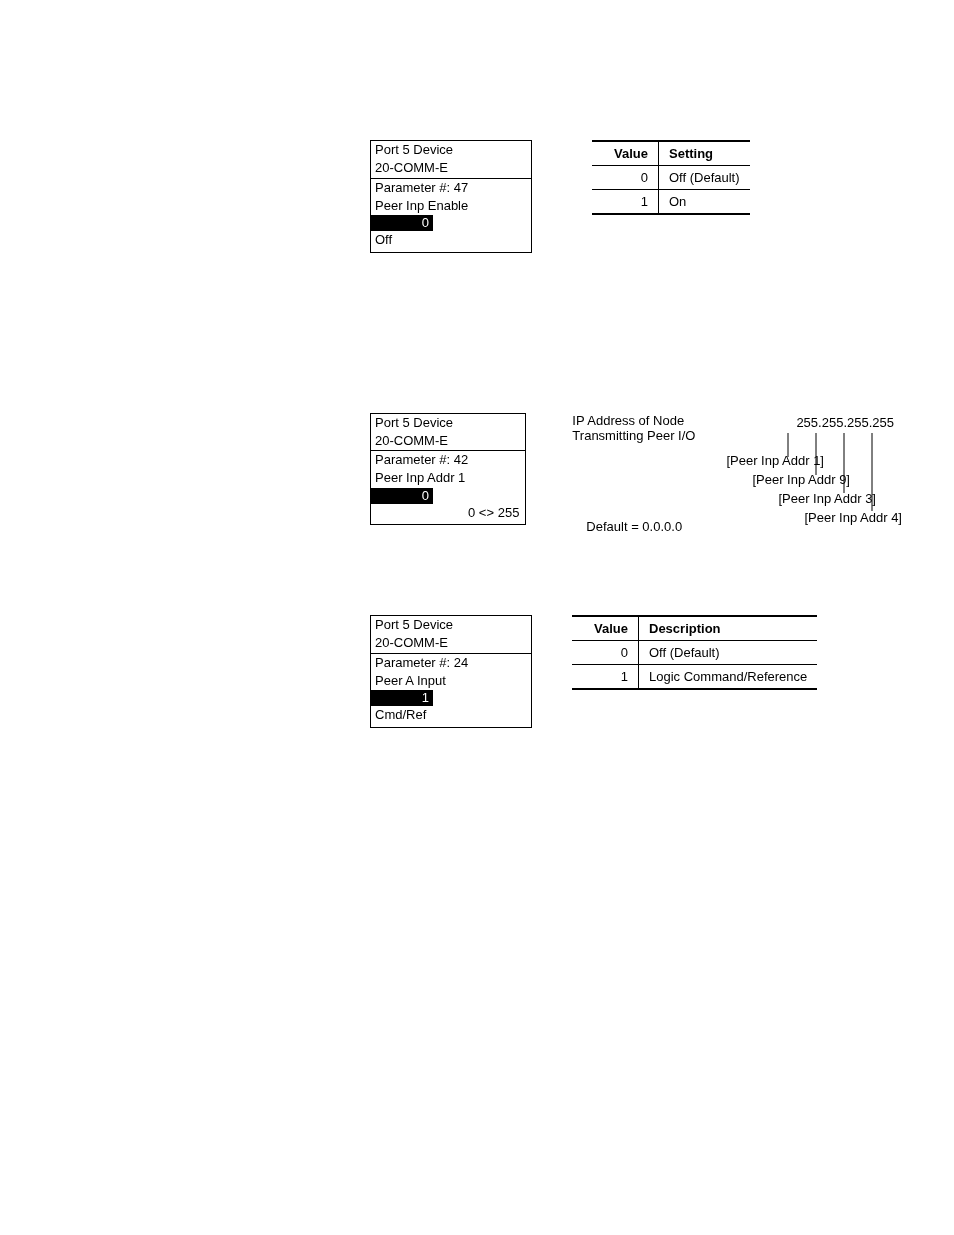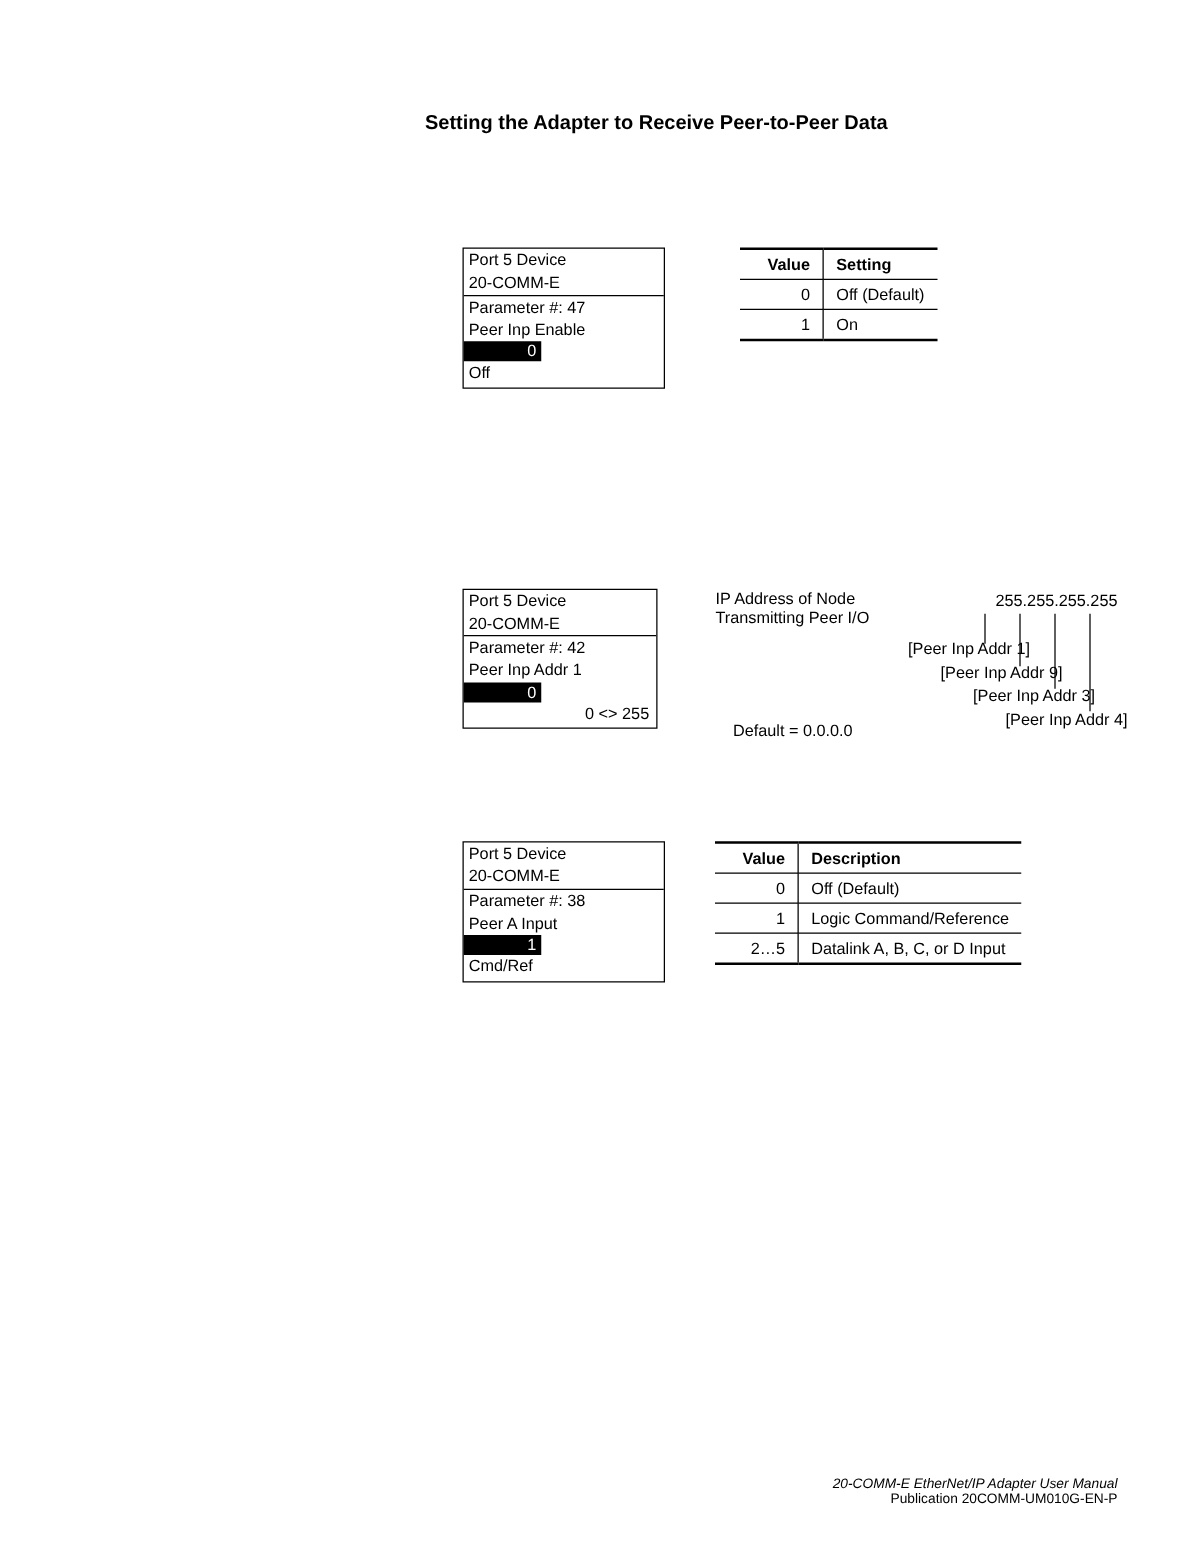--- a/index.html
+++ b/index.html
@@ -146,21 +146,20 @@
   .footer .title-line {
     font-style: italic;
   }
 </style>
 </head>
 <body>
 
 <div class="page">
 
 
-  <div class="section-title">Setting the Adapter to Receive Peer-to-Peer Data</div>
 
   <div class="row-block">
     <div class="lcd-box">
       <div class="cell">Port 5 Device</div>
       <div class="cell">20-COMM-E</div>
       <div class="divider"></div>
       <div class="cell">Parameter #: 47</div>
       <div class="cell">Peer Inp Enable</div>
       <div class="black-line">0</div>
       <div class="cell">Off</div>
@@ -218,46 +217,38 @@
 
       <div class="default-lbl">Default = 0.0.0.0</div>
     </div>
   </div>
 
   <div class="row-block third">
     <div class="lcd-box">
       <div class="cell">Port 5 Device</div>
       <div class="cell">20-COMM-E</div>
       <div class="divider"></div>
-      <div class="cell">Parameter #: 38</div>
+      <div class="cell">Parameter #: 24</div>
       <div class="cell">Peer A Input</div>
       <div class="black-line">1</div>
       <div class="cell">Cmd/Ref</div>
     </div>
 
     <table class="vs">
       <tbody>
           <tr class="head">
         <th class="col-val">Value</th>
         <th>Description</th>
       </tr>
       <tr>
         <td class="col-val">0</td>
         <td>Off (Default)</td>
       </tr>
       <tr>
         <td class="col-val">1</td>
         <td>Logic Command/Reference</td>
       </tr>
-      <tr>
-        <td class="col-val">2…5</td>
-        <td>Datalink A, B, C, or D Input</td>
-      </tr>
     </tbody>
       </table>
   </div>
 
-  <div class="footer">
-    <div class="title-line">20-COMM-E EtherNet/IP Adapter User Manual</div>
-    <div>Publication 20COMM-UM010G-EN-P</div>
-  </div>
 
 </div>
 
 </body></html>

